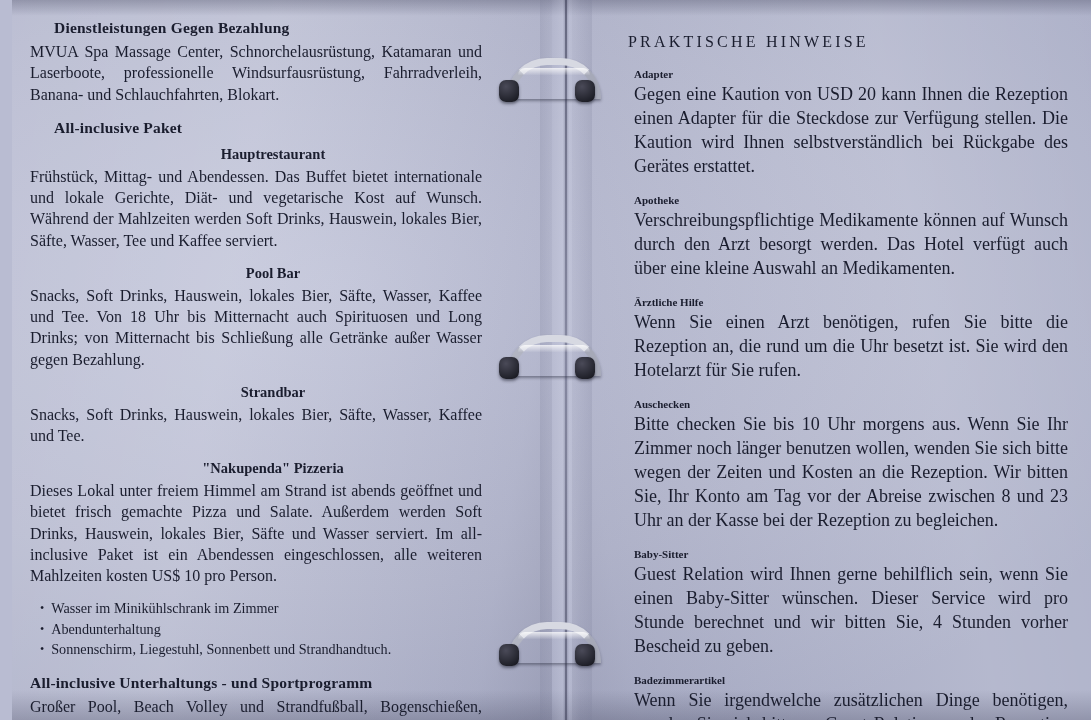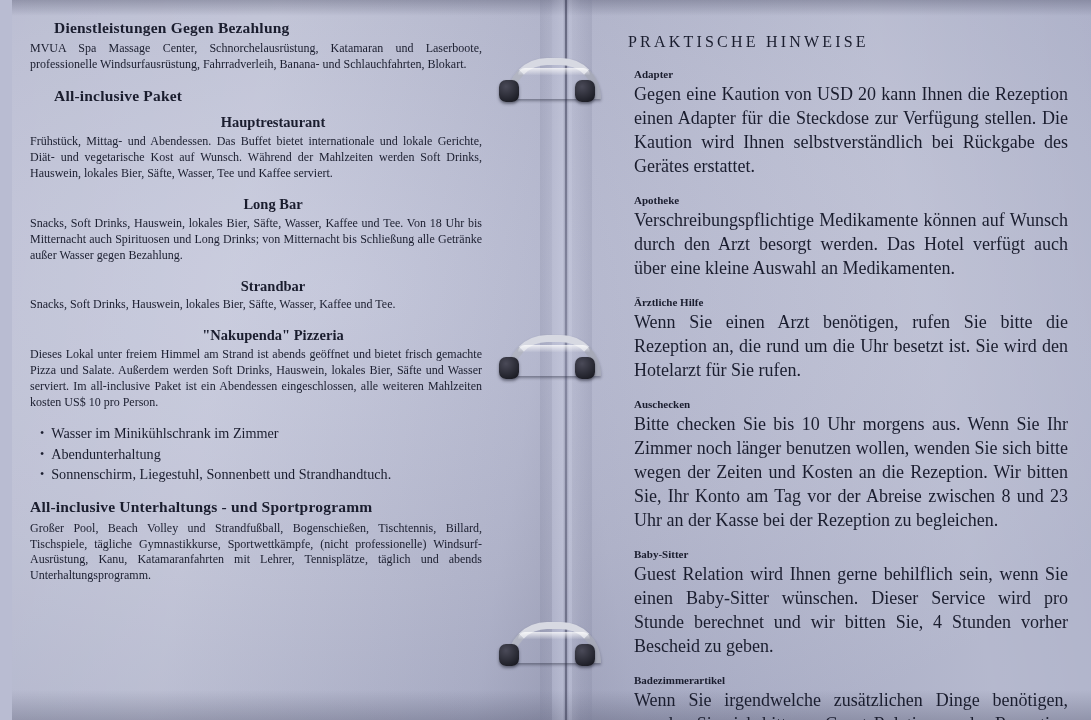--- a/index.html
+++ b/index.html
@@ -116,21 +116,21 @@
   }
   .sec-title.indent { margin-left: 24px; }
   .sub-title {
     font-size: 14.5px;
     font-weight: 700;
     margin: 0 0 2px 0;
   }
   .sub-title.indent2 { margin-left: 34px; text-align: center; }
   p.body {
     margin: 0 0 0 0;
-    font-size: 12px;
+    font-size: 16px;
     text-align: justify;
     text-justify: inter-word;
     line-height: 1.33;
   }
   .block { margin-bottom: 13px; }
   .block.tight { margin-bottom: 7px; }
   .indent-blk { margin-left: 14px; }
 
   ul.bullets {
     list-style: none;
@@ -188,21 +188,21 @@
     <div class="block tight">
       <div class="sec-title indent">All-inclusive Paket</div>
     </div>
 
     <div class="block">
       <div class="sub-title indent2">Hauptrestaurant</div>
       <p class="body indent-blk">Frühstück, Mittag- und Abendessen. Das Buffet bietet internationale und lokale Gerichte, Diät- und vegetarische Kost auf Wunsch. Während der Mahlzeiten werden Soft Drinks, Hauswein, lokales Bier, Säfte, Wasser, Tee und Kaffee serviert.</p>
     </div>
 
     <div class="block">
-      <div class="sub-title indent2">Long Bar</div>
+      <div class="sub-title indent2">Pool Bar</div>
       <p class="body indent-blk">Snacks, Soft Drinks, Hauswein, lokales Bier, Säfte, Wasser, Kaffee und Tee. Von 18 Uhr bis Mitternacht auch Spirituosen und Long Drinks; von Mitternacht bis Schließung alle Getränke außer Wasser gegen Bezahlung.</p>
     </div>
 
     <div class="block">
       <div class="sub-title indent2">Strandbar</div>
       <p class="body indent-blk">Snacks, Soft Drinks, Hauswein, lokales Bier, Säfte, Wasser, Kaffee und Tee.</p>
     </div>
 
     <div class="block">
       <div class="sub-title indent2">"Nakupenda" Pizzeria</div>

